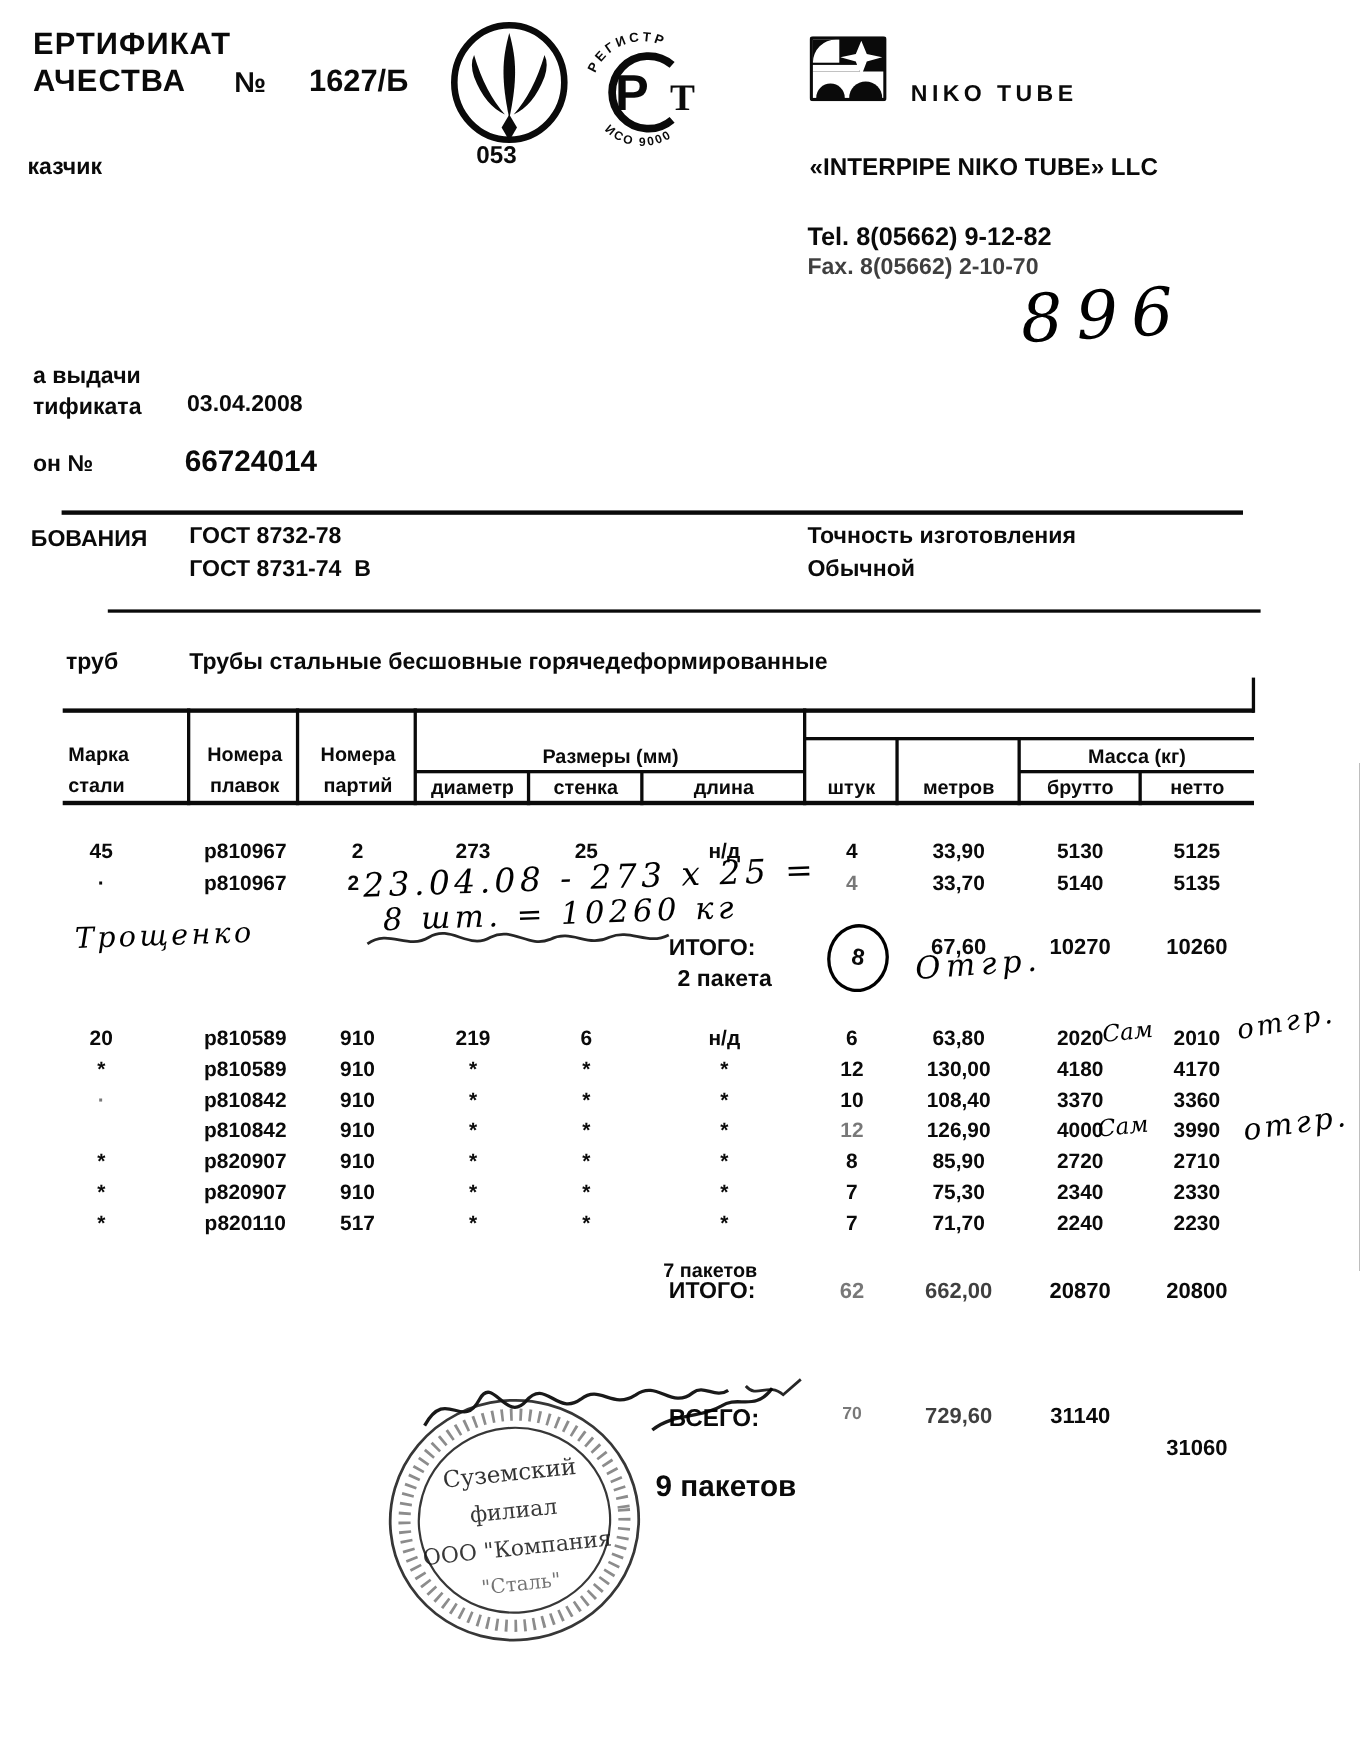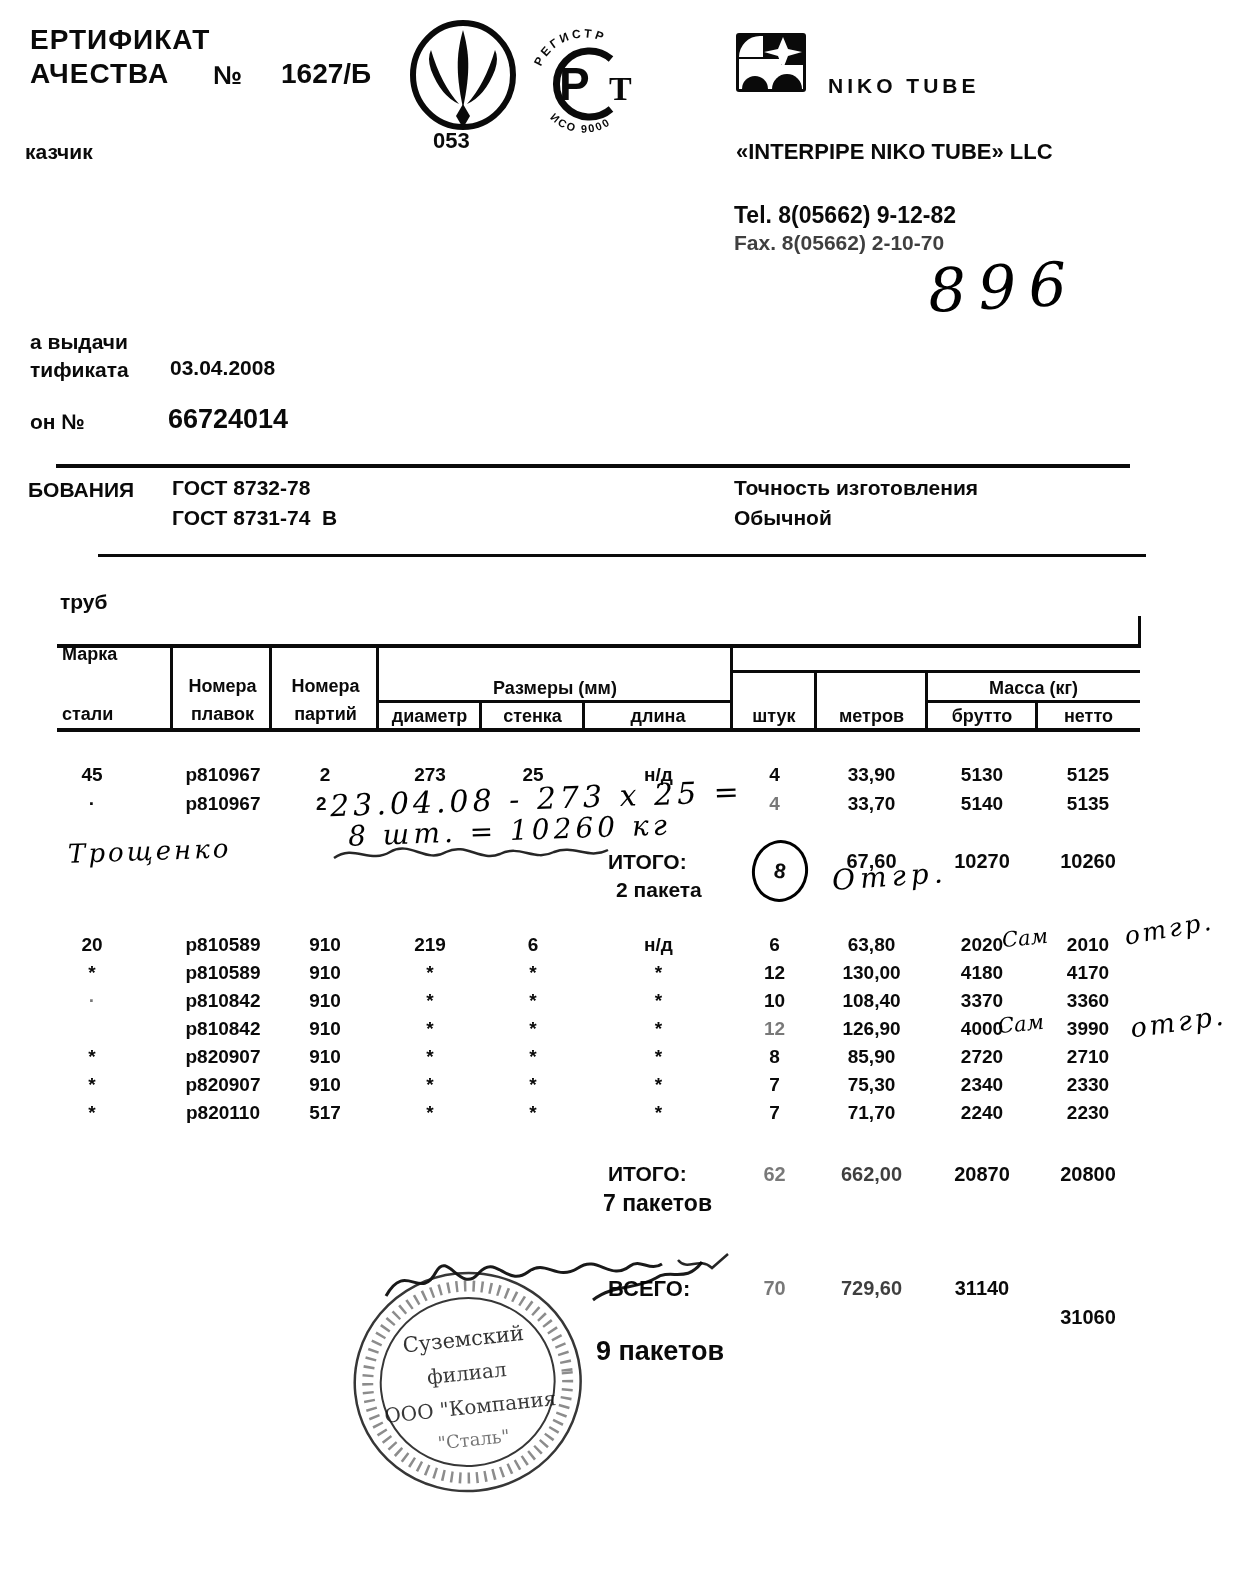--- a/index.html
+++ b/index.html
@@ -93,38 +93,39 @@
 
   <div class="t" style="left:28px;top:478px;font-size:21px">БОВАНИЯ</div>
   <div class="t" style="left:172px;top:476px;font-size:21px">ГОСТ 8732-78</div>
   <div class="t" style="left:172px;top:506px;font-size:21px;white-space:pre">ГОСТ 8731-74  В</div>
   <div class="t" style="left:734px;top:476px;font-size:21px">Точность изготовления</div>
   <div class="t" style="left:734px;top:506px;font-size:21px">Обычной</div>
 
   <div class="hl" style="left:98px;top:554px;width:1048px;height:3px"></div>
 
   <div class="t" style="left:60px;top:590px;font-size:21px">труб</div>
+  <div class="t" style="left:172px;top:590px;font-size:21px">Трубы стальные бесшовные горячедеформированные</div>
 
   <div class="hl" style="left:57px;top:644px;width:1083px;height:4px"></div>
   <div class="vl" style="left:1138px;top:616px;width:3px;height:32px"></div>
   <div class="hl" style="left:732px;top:670px;width:408px;height:3px"></div>
   <div class="hl" style="left:378px;top:700px;width:354px;height:3px"></div>
   <div class="hl" style="left:927px;top:700px;width:213px;height:3px"></div>
   <div class="hl" style="left:57px;top:728px;width:1083px;height:4px"></div>
   <div class="vl" style="left:170px;top:644px;width:3px;height:88px"></div>
   <div class="vl" style="left:269px;top:644px;width:3px;height:88px"></div>
   <div class="vl" style="left:376px;top:644px;width:3px;height:88px"></div>
   <div class="vl" style="left:730px;top:644px;width:3px;height:88px"></div>
   <div class="vl" style="left:814px;top:670px;width:3px;height:62px"></div>
   <div class="vl" style="left:925px;top:670px;width:3px;height:62px"></div>
   <div class="vl" style="left:479px;top:700px;width:3px;height:32px"></div>
   <div class="vl" style="left:582px;top:700px;width:3px;height:32px"></div>
   <div class="vl" style="left:1035px;top:700px;width:3px;height:32px"></div>
 
-  <div class="hdr" style="left:62px;top:644px;text-align:left">Марка</div>
+  <div class="hdr" style="left:62px;top:676px;text-align:left">Марка</div>
   <div class="hdr" style="left:62px;top:704px;text-align:left">стали</div>
   <div class="hdr" style="left:174px;width:97px;top:676px">Номера</div>
   <div class="hdr" style="left:174px;width:97px;top:704px">плавок</div>
   <div class="hdr" style="left:273px;width:105px;top:676px">Номера</div>
   <div class="hdr" style="left:273px;width:105px;top:704px">партий</div>
   <div class="hdr" style="left:378px;width:354px;top:678px">Размеры (мм)</div>
   <div class="hdr" style="left:378px;width:103px;top:706px">диаметр</div>
   <div class="hdr" style="left:481px;width:103px;top:706px">стенка</div>
   <div class="hdr" style="left:584px;width:148px;top:706px">длина</div>
   <div class="hdr" style="left:732px;width:84px;top:706px">штук</div>
@@ -264,24 +265,24 @@
   <div class="hw" style="left:1002px;top:926px;font-size:21px;transform:rotate(-6deg)">Сам</div>
   <div class="hw" style="left:1124px;top:914px;font-size:25px;letter-spacing:3px;transform:rotate(-10deg)">отгр.</div>
   <div class="hw" style="left:998px;top:1012px;font-size:21px;transform:rotate(-6deg)">Сам</div>
   <div class="hw" style="left:1130px;top:1006px;font-size:27px;letter-spacing:3px;transform:rotate(-8deg)">отгр.</div>
 
   <div class="t" style="left:608px;top:1162px;font-size:21px">ИТОГО:</div>
   <span class="cell c-pcs faded" style="top:1163px;font-size:20px">62</span>
   <span class="cell c-met dim" style="top:1163px;font-size:20px">662,00</span>
   <span class="cell c-gross" style="top:1163px;font-size:20px">20870</span>
   <span class="cell c-net" style="top:1163px;font-size:20px">20800</span>
-  <div class="t" style="left:603px;top:1190px;font-size:23px">7 пакетов</div>
+  <div class="t" style="left:603px;top:1145px;font-size:18px">7 пакетов</div>
 
   <div class="t" style="left:608px;top:1276px;font-size:22px">ВСЕГО:</div>
-  <span class="cell c-pcs faded" style="top:1277px;font-size:20px">70</span>
+  <span class="cell c-pcs faded" style="top:1277px;font-size:16px">70</span>
   <span class="cell c-met dim" style="top:1277px;font-size:20px">729,60</span>
   <span class="cell c-gross" style="top:1277px;font-size:20px">31140</span>
   <span class="cell c-net" style="top:1306px;font-size:20px">31060</span>
   <div class="t" style="left:596px;top:1336px;font-size:27px">9 пакетов</div>
 
   <svg style="left:378px;top:1240px" width="360" height="84" viewBox="0 0 360 84">
     <path d="M8,56 C28,20 42,62 58,32 C70,10 82,54 100,34 C118,12 128,48 150,32 C168,18 178,42 200,28 C220,14 232,42 252,26 C262,18 272,32 284,24" fill="none" stroke="#000" stroke-width="3" opacity=".9"></path>
     <path d="M215,60 C235,44 258,50 278,38 C293,28 308,44 324,22" fill="none" stroke="#000" stroke-width="3" opacity=".9"></path>
     <path d="M300,20 C310,32 320,16 334,28 L350,14" fill="none" stroke="#000" stroke-width="2.5" opacity=".85"></path>
   </svg>

